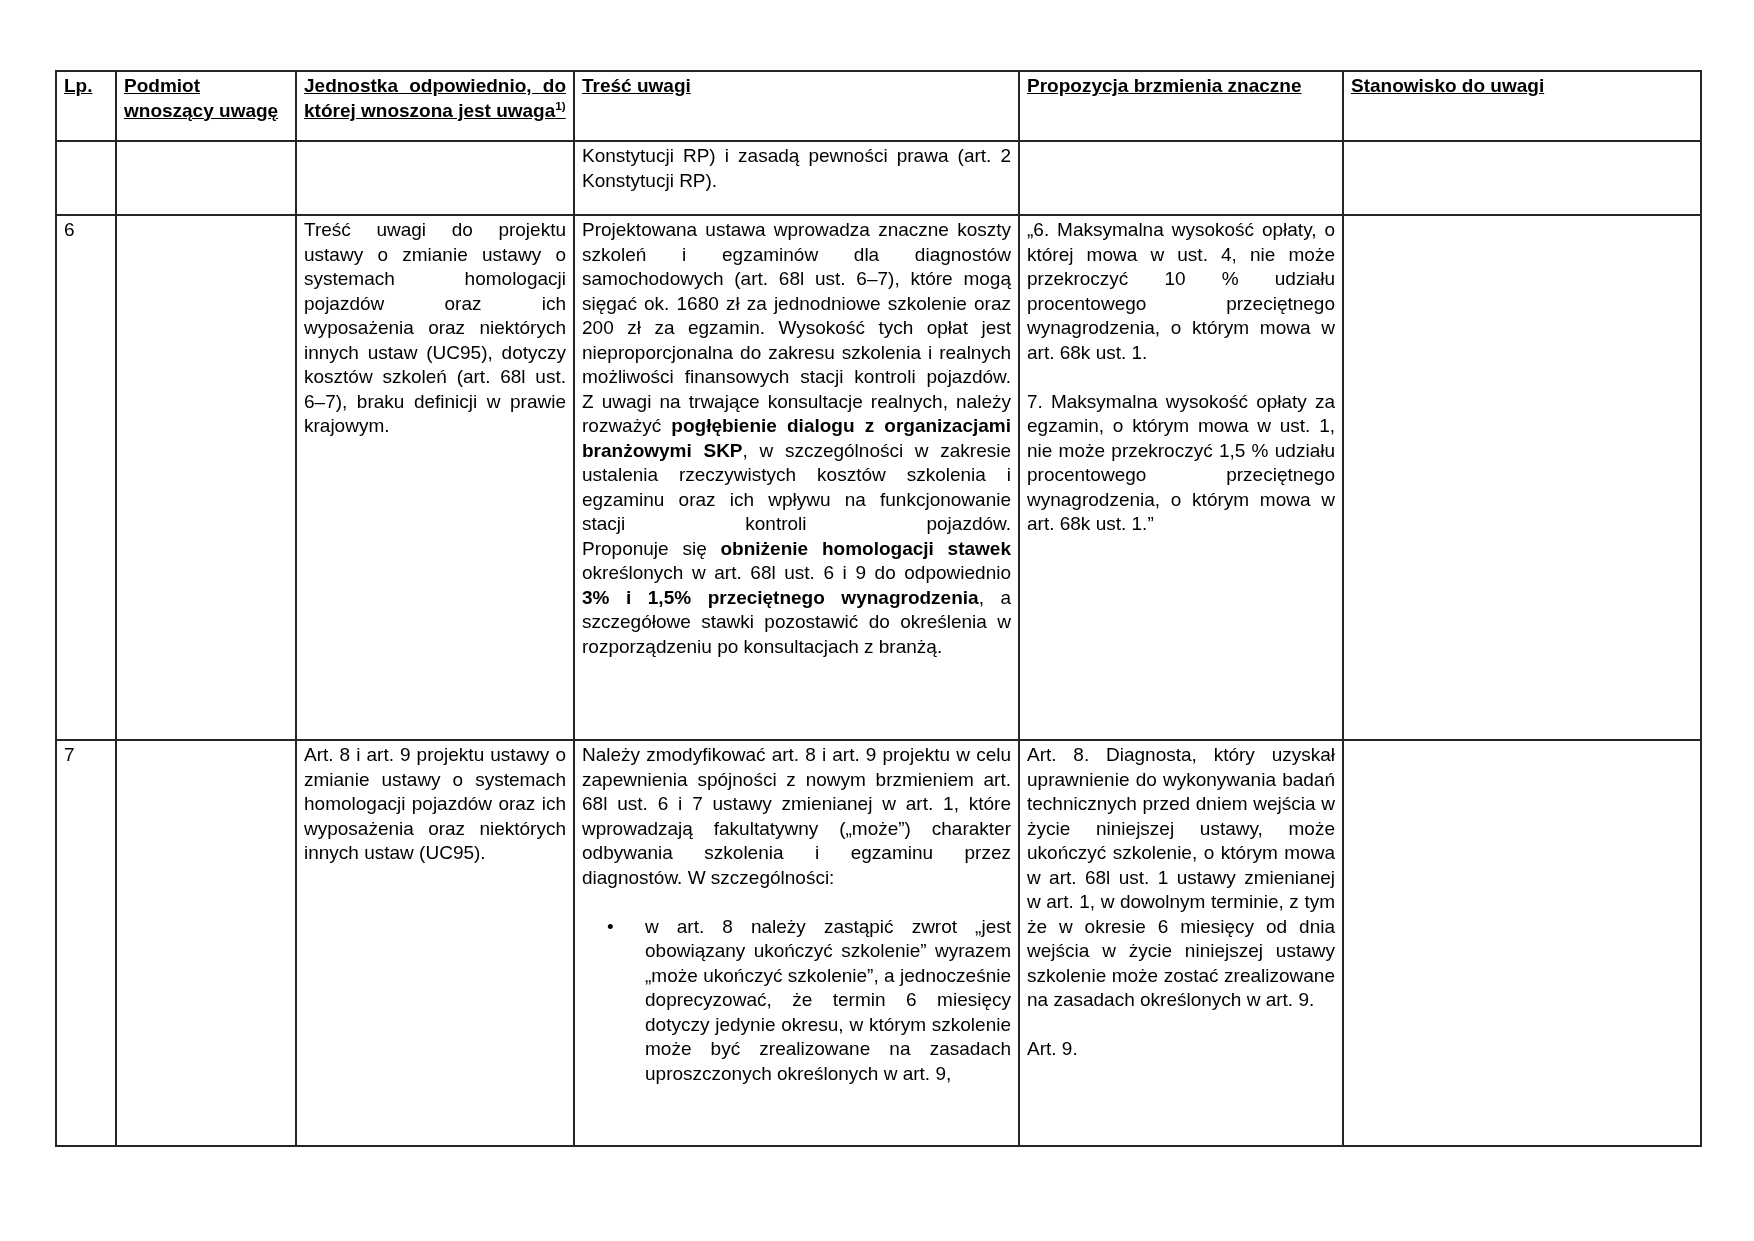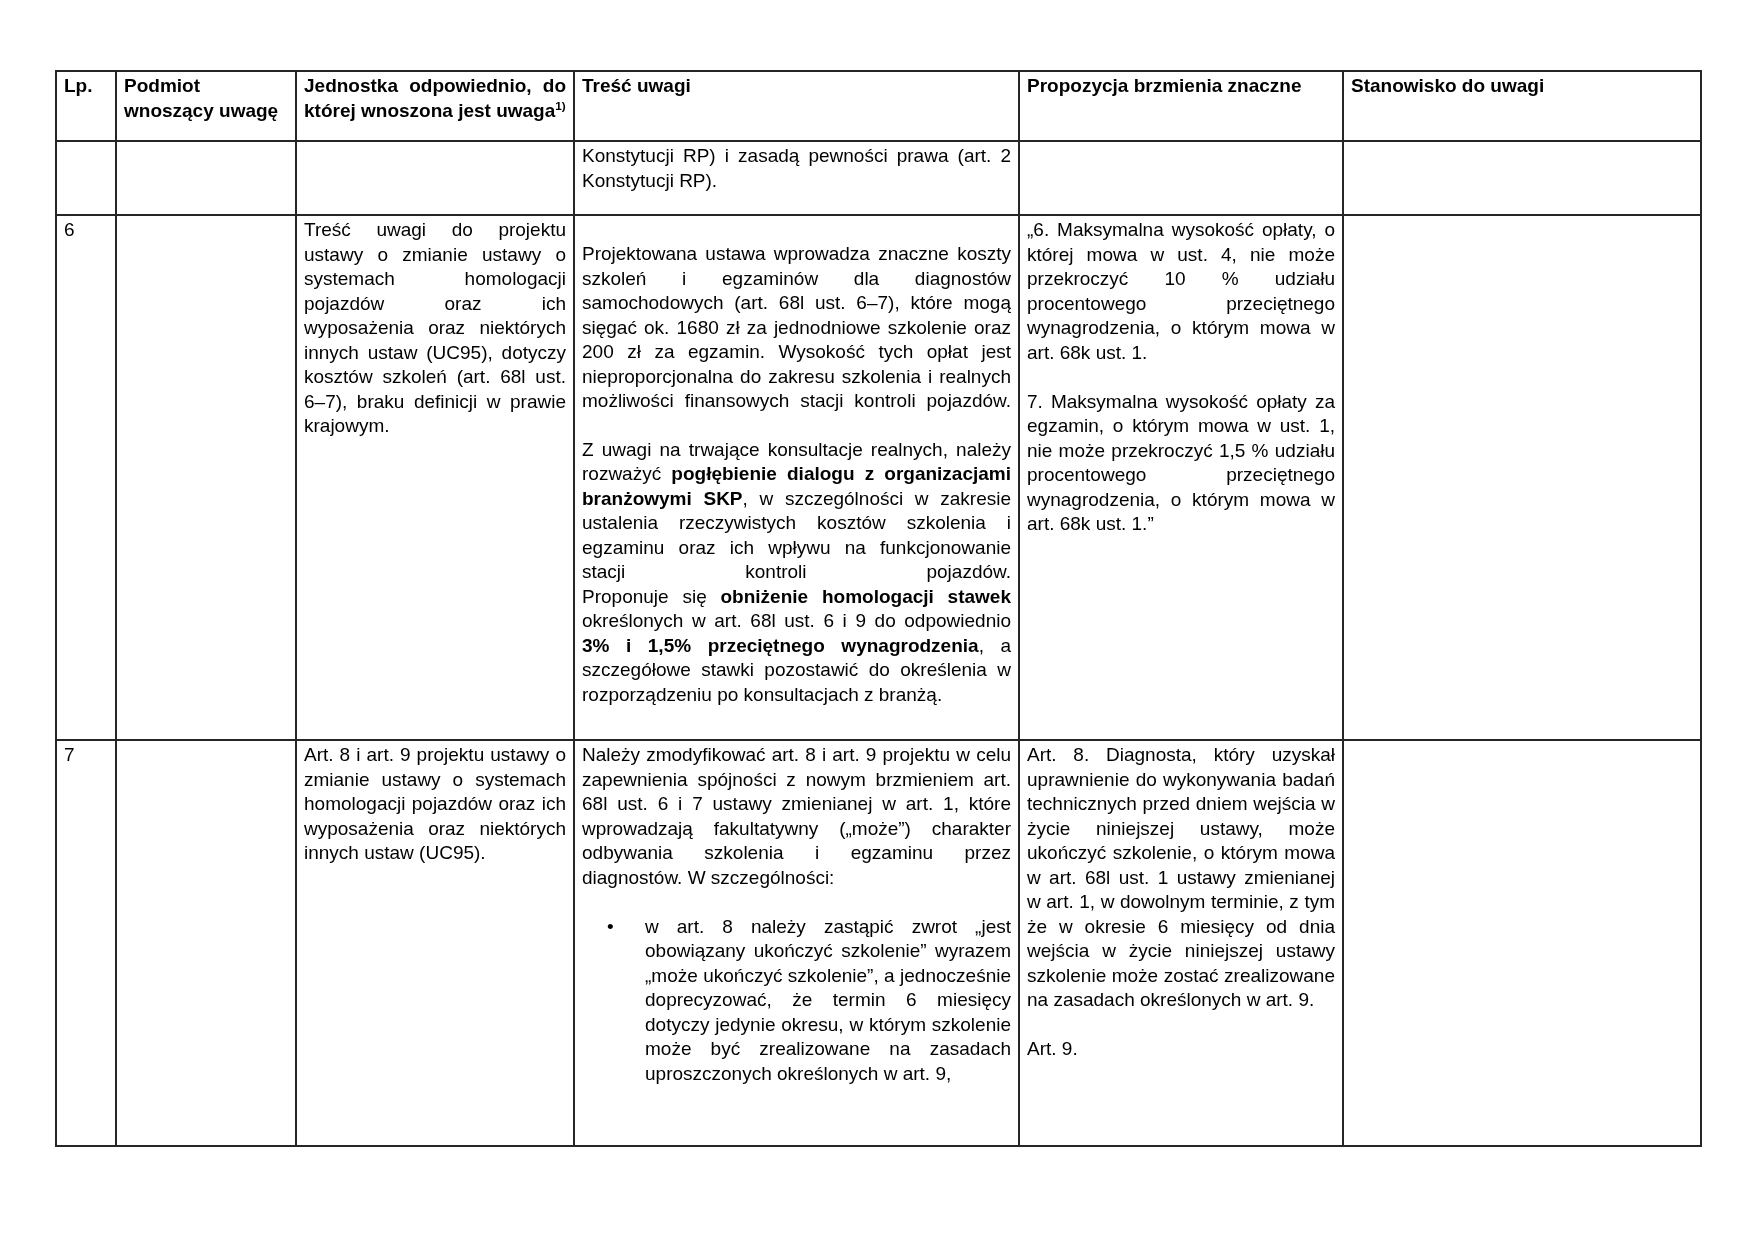--- a/index.html
+++ b/index.html
@@ -31,34 +31,33 @@
   }
   th {
     font-weight: bold;
     text-align: justify;
   }
   sup.fnref {
     font-size: 0.62em;
     line-height: 0;
     vertical-align: super;
   }
-  tr.hdr    { height: 70px; }
+  tr.hdr    { height: 70px; text-decoration: underline; }
   tr.cont   { height: 74px; }
   tr.row6   { height: 525px; }
   tr.row7   { height: 406px; }
   .block { margin: 0; }
   .block.p {
     text-align: justify;
     text-justify: inter-word;
   }
   .block.p-break {
     text-align: justify;
     text-align-last: justify;
     text-justify: inter-word;
-    margin-top: 24px;
   }
   .block.blank { height: 24.5px; }
   .block.li {
     position: relative;
     margin-left: 63px;
     text-align: justify;
     text-justify: inter-word;
   }
   .block.li::before {
     content: "\2022";

